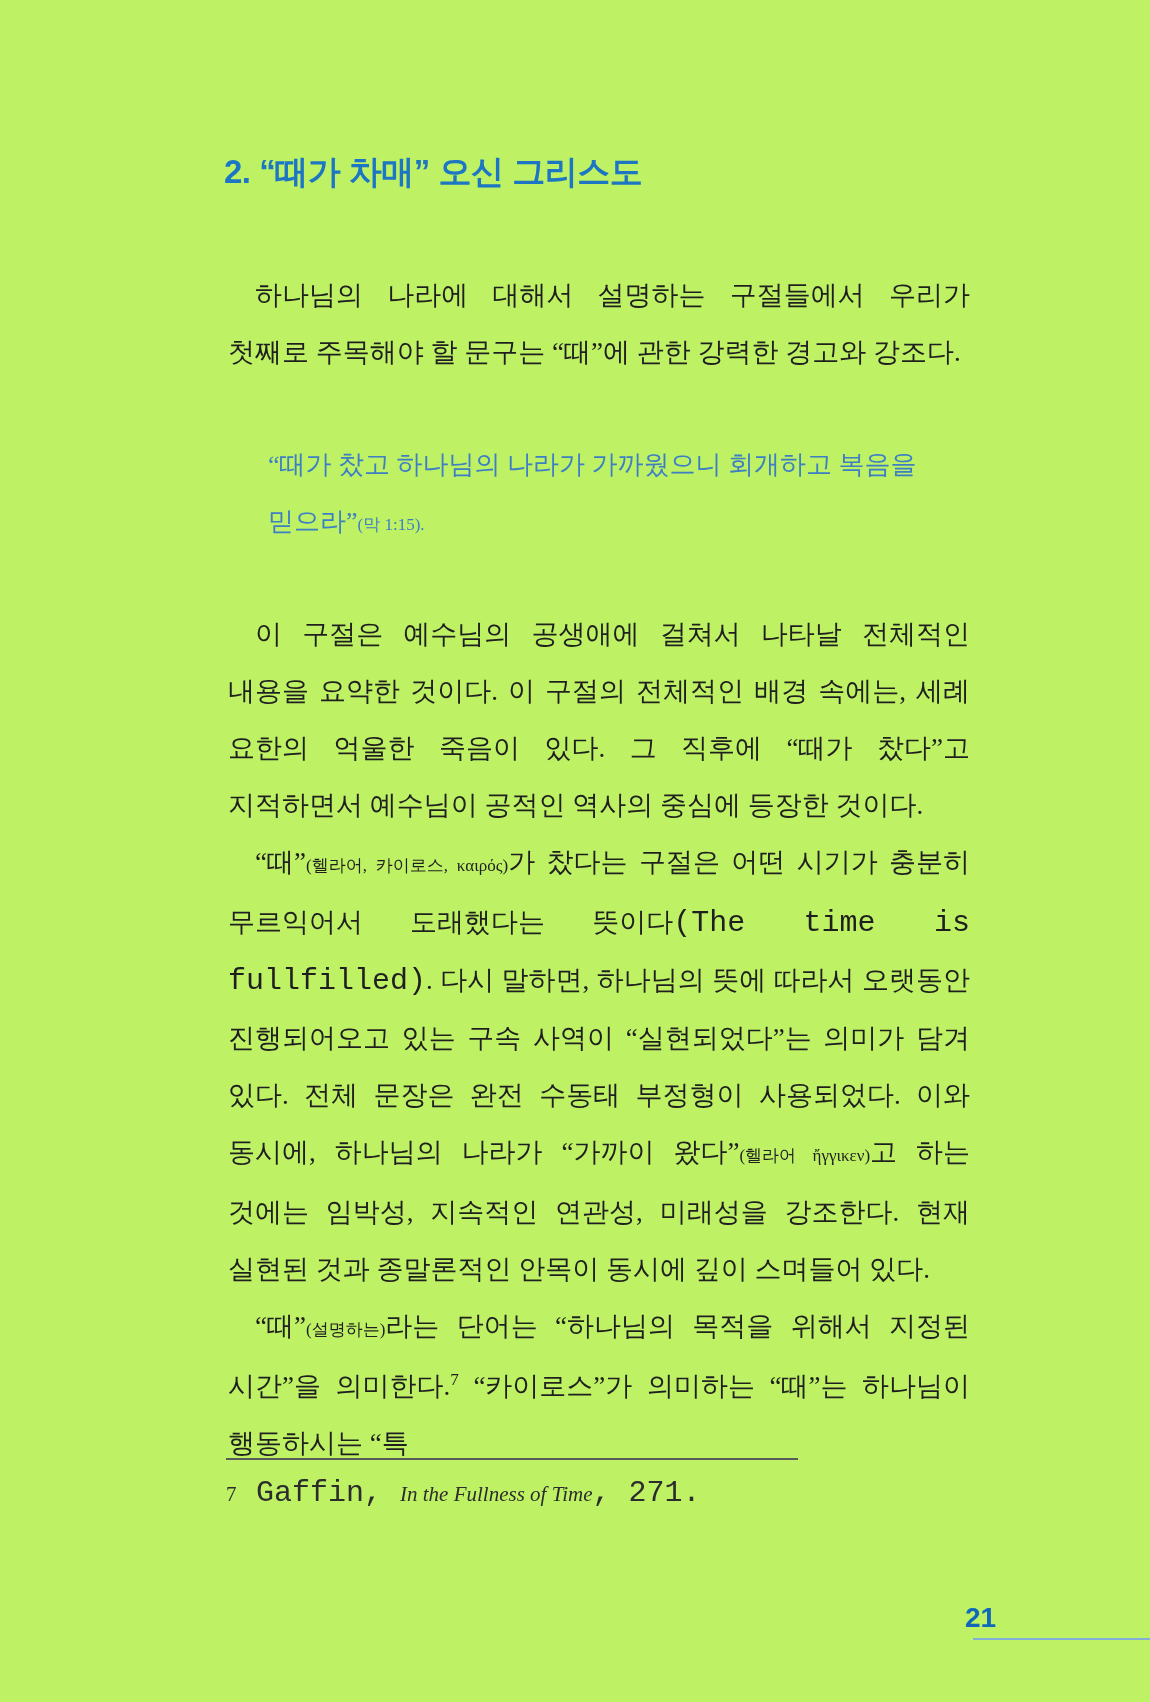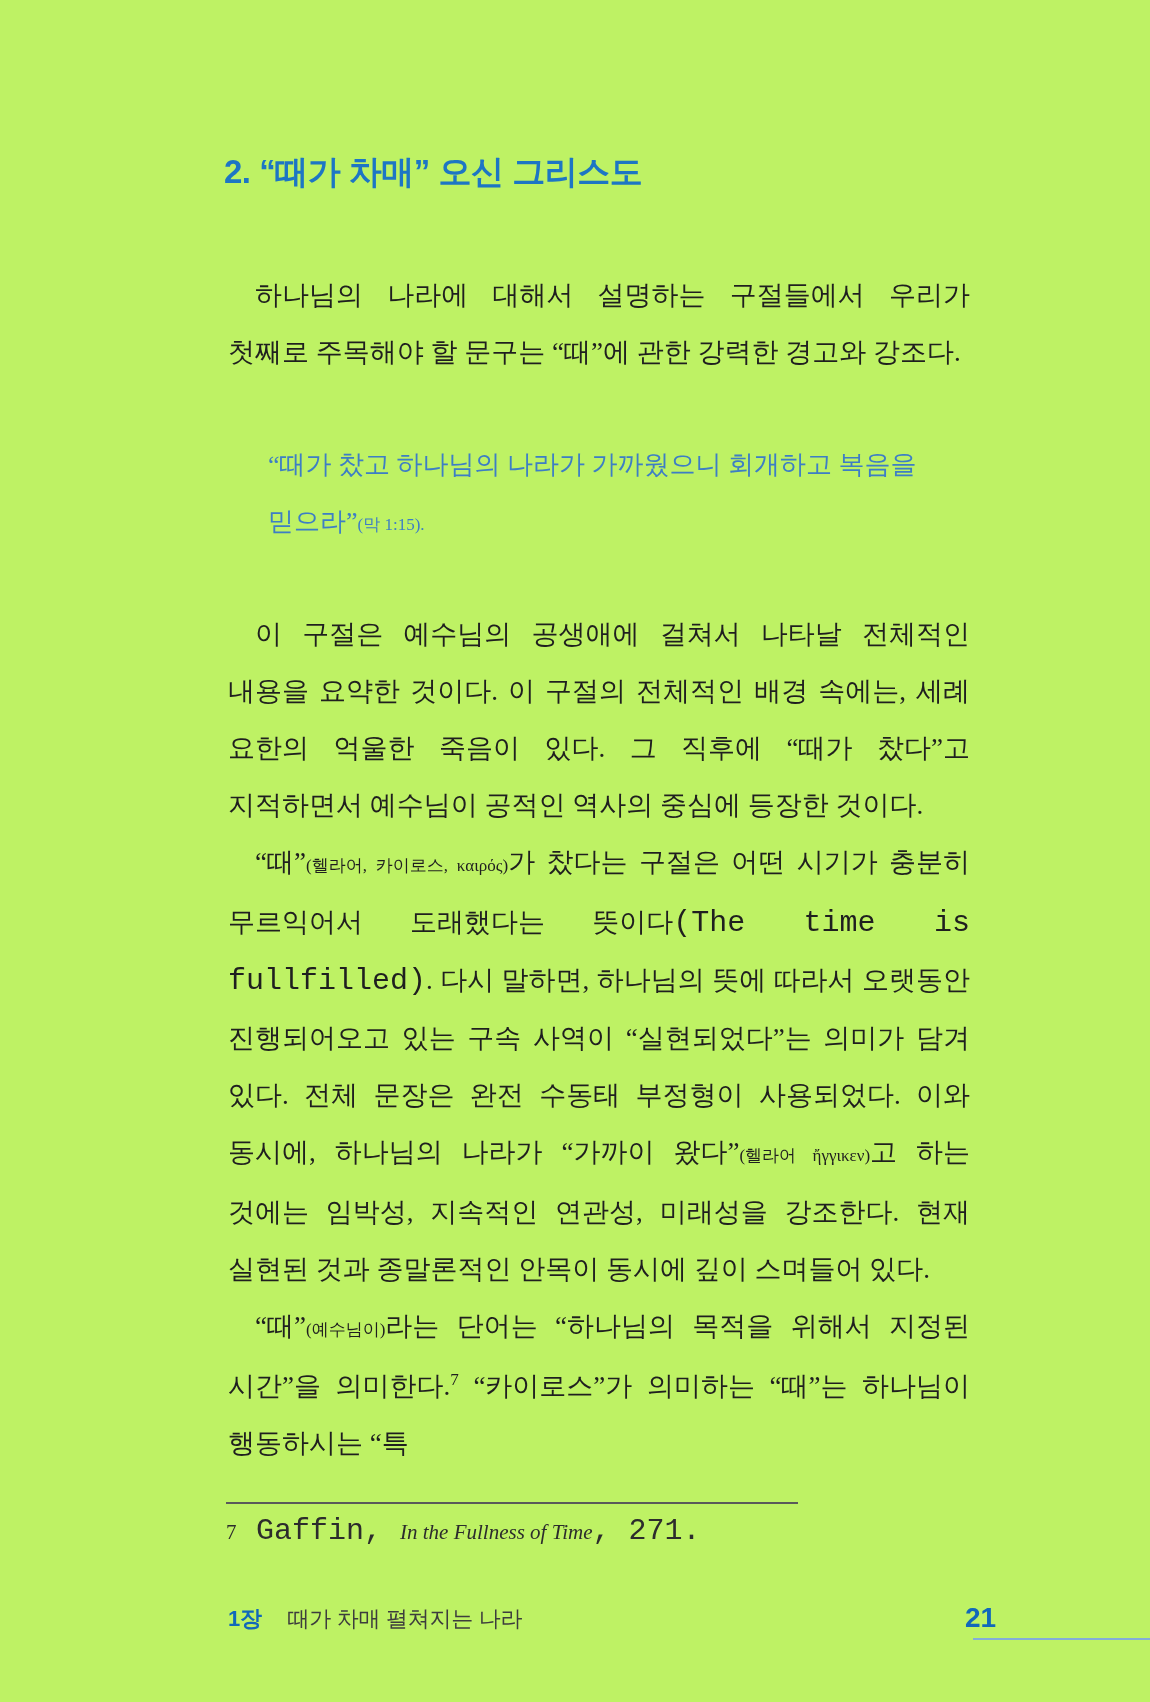--- a/index.html
+++ b/index.html
@@ -70,24 +70,24 @@
   .seg-kr { }
   .seg-sm { font-size: 17px; }
   .seg-en { font-family: Liberation Mono, monospace; font-size: 30px; }
   .seg-sup { font-size: 17px; vertical-align: 10px; line-height: 0; }
   .seg-it-en { font-family: "Liberation Serif", "DejaVu Serif", serif; font-style: italic; }
 
   
   .footnote {
     position: absolute;
     left: 226px;
-    top: 1502px;
+    top: 1458px;
     width: 572px;
     border-top: 2px solid #5a5a5a;
-    padding-top: 10px;
+    padding-top: 16px;
     font-size: 21px;
     color: #2c2c2c;
   }
   .footnote .fn-num {
     display: inline-block;
     width: 30px;
   }
 
   
   .footer-left {
@@ -132,28 +132,25 @@
 
   <h1 class="section-heading">2. “때가 차매” 오신 그리스도</h1>
 
   <p class="para lead-para"><span class="seg-kr">하나님의 나라에 대해서 설명하는 구절들에서 우리가 첫째로 주목해야 할 문구는 “때”에 관한 강력한 경고와 강조다.</span></p>
 
   <blockquote class="scripture-quote"><span class="seg-kr">“때가 찼고 하나님의 나라가 가까웠으니 회개하고 복음을 믿으라”</span><span class="seg-sm">(막 1:15).</span></blockquote>
 
   <div class="body-flow">
     <p class="para"><span class="seg-kr">이 구절은 예수님의 공생애에 걸쳐서 나타날 전체적인 내용을 요약한 것이다. 이 구절의 전체적인 배경 속에는, 세례 요한의 억울한 죽음이 있다. 그 직후에 “때가 찼다”고 지적하면서 예수님이 공적인 역사의 중심에 등장한 것이다.</span></p>
     <p class="para"><span class="seg-kr">“때”</span><span class="seg-sm">(헬라어, 카이로스, καιρός)</span><span class="seg-kr">가 찼다는 구절은 어떤 시기가 충분히 무르익어서 도래했다는 뜻이다</span><span class="seg-en">(The time is fullfilled)</span><span class="seg-kr">. 다시 말하면, 하나님의 뜻에 따라서 오랫동안 진행되어오고 있는 구속 사역이 “실현되었다”는 의미가 담겨 있다. 전체 문장은 완전 수동태 부정형이 사용되었다. 이와 동시에, 하나님의 나라가 “가까이 왔다”</span><span class="seg-sm">(헬라어 ἤγγικεν)</span><span class="seg-kr">고 하는 것에는 임박성, 지속적인 연관성, 미래성을 강조한다. 현재 실현된 것과 종말론적인 안목이 동시에 깊이 스며들어 있다.</span></p>
-    <p class="para"><span class="seg-kr">“때”</span><span class="seg-sm">(예수님이)</span><span class="seg-kr">라는 단어는 “하나님의 목적을 위해서 지정된 시간”을 의미한다.</span><span class="seg-sup">7</span><span class="seg-kr"> “카이로스”가 의미하는 “때”는 하나님이 행동하시는 “특</span></p>
+    <p class="para"><span class="seg-kr">“때”</span><span class="seg-sm">(설명하는)</span><span class="seg-kr">라는 단어는 “하나님의 목적을 위해서 지정된 시간”을 의미한다.</span><span class="seg-sup">7</span><span class="seg-kr"> “카이로스”가 의미하는 “때”는 하나님이 행동하시는 “특</span></p>
   </div>
 
   <div class="footnote">
     <span class="fn-num">7</span><span class="fn-text"><span class="seg-en">Gaffin, </span><span class="seg-it-en">In the Fullness of Time</span><span class="seg-en">, 271.</span></span>
   </div>
 
-  <div class="footer-left">
-    <span class="chapter-label">1장</span><span class="chapter-title">때가 차매 펼쳐지는 나라</span>
-  </div>
 
   <div class="page-number">21</div>
 
   <div class="footer-rule"></div>
 
 </main>
 
 </body></html>

